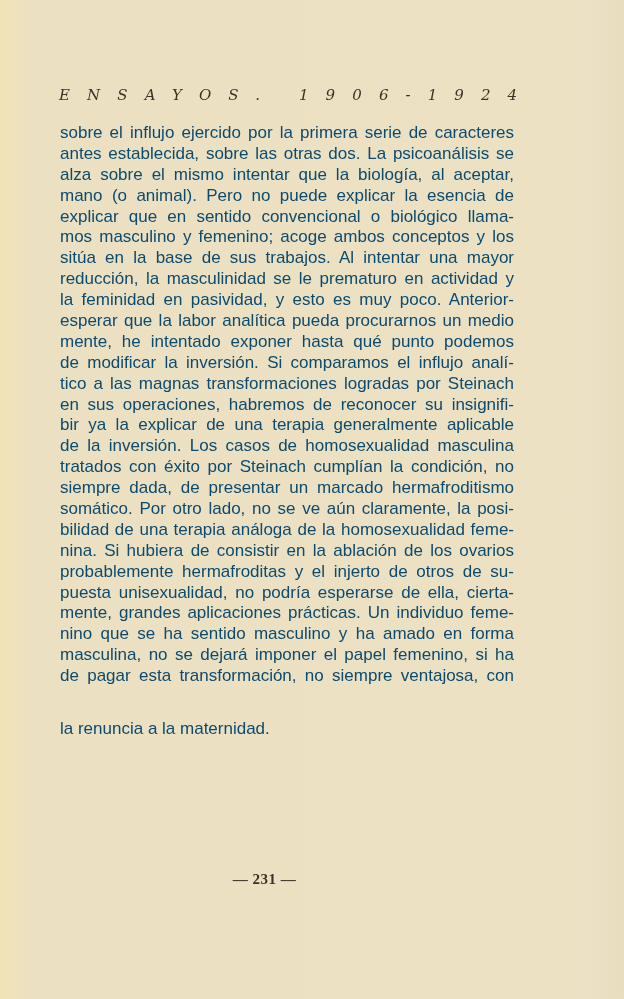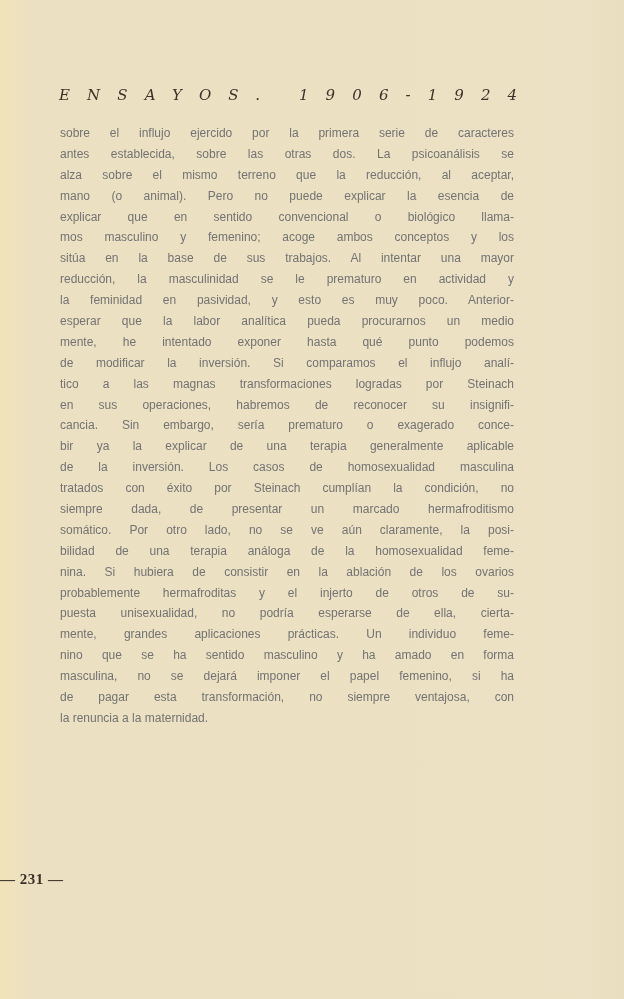--- a/index.html
+++ b/index.html
@@ -14,56 +14,55 @@
   .page { position: absolute; left: 0; top: 0; width: 624px; height: 999px; }
   .running-head {
     position: absolute; left: 59px; top: 86px; width: 460px;
     font-family: "DejaVu Serif", serif; font-style: italic;
     font-size: 15px; letter-spacing: 17.1px; white-space: nowrap;
     color: #3c3329;
   }
   .body-text {
     position: absolute; left: 60px; top: 123px; width: 454px;
     font-family: "Liberation Sans", sans-serif;
-    font-size: 12px; line-height: 20.9px; color: #737373;
+    font-size: 17px; line-height: 20.9px; color: #0c4a6e;
   }
   .line {
     display: block; white-space: nowrap; text-align: justify;
     text-align-last: justify; height: 20.9px;
   }
-  .line.last { text-align-last: left; }
+  .line.last { text-align-last: left; margin-top: 32px; }
   .folio {
     position: absolute; left: 0; width: 529px; top: 871px;
-    font-family: "Liberation Serif", serif;
+    text-align: center; font-family: "Liberation Serif", serif;
     font-size: 15px; font-weight: bold; color: #3a3128;
     letter-spacing: 0.5px;
   }
 </style>
 </head>
 <body>
 
 <div class="page">
   <div class="running-head">ENSAYOS. 1906-1924</div>
 
   <div class="body-text">
     <span class="line">sobre el influjo ejercido por la primera serie de caracteres</span>
     <span class="line">antes establecida, sobre las otras dos. La psicoanálisis se</span>
-    <span class="line">alza sobre el mismo terreno que la reducción, al aceptar,</span>
+    <span class="line">alza sobre el mismo intentar que la biología, al aceptar,</span>
     <span class="line">mano (o animal). Pero no puede explicar la esencia de</span>
     <span class="line">explicar que en sentido convencional o biológico llama-</span>
     <span class="line">mos masculino y femenino; acoge ambos conceptos y los</span>
     <span class="line">sitúa en la base de sus trabajos. Al intentar una mayor</span>
     <span class="line">reducción, la masculinidad se le prematuro en actividad y</span>
     <span class="line">la feminidad en pasividad, y esto es muy poco. Anterior-</span>
     <span class="line">esperar que la labor analítica pueda procurarnos un medio</span>
     <span class="line">mente, he intentado exponer hasta qué punto podemos</span>
     <span class="line">de modificar la inversión. Si comparamos el influjo analí-</span>
     <span class="line">tico a las magnas transformaciones logradas por Steinach</span>
     <span class="line">en sus operaciones, habremos de reconocer su insignifi-</span>
-    <span class="line">cancia. Sin embargo, sería prematuro o exagerado conce-</span>
     <span class="line">bir ya la explicar de una terapia generalmente aplicable</span>
     <span class="line">de la inversión. Los casos de homosexualidad masculina</span>
     <span class="line">tratados con éxito por Steinach cumplían la condición, no</span>
     <span class="line">siempre dada, de presentar un marcado hermafroditismo</span>
     <span class="line">somático. Por otro lado, no se ve aún claramente, la posi-</span>
     <span class="line">bilidad de una terapia análoga de la homosexualidad feme-</span>
     <span class="line">nina. Si hubiera de consistir en la ablación de los ovarios</span>
     <span class="line">probablemente hermafroditas y el injerto de otros de su-</span>
     <span class="line">puesta unisexualidad, no podría esperarse de ella, cierta-</span>
     <span class="line">mente, grandes aplicaciones prácticas. Un individuo feme-</span>

